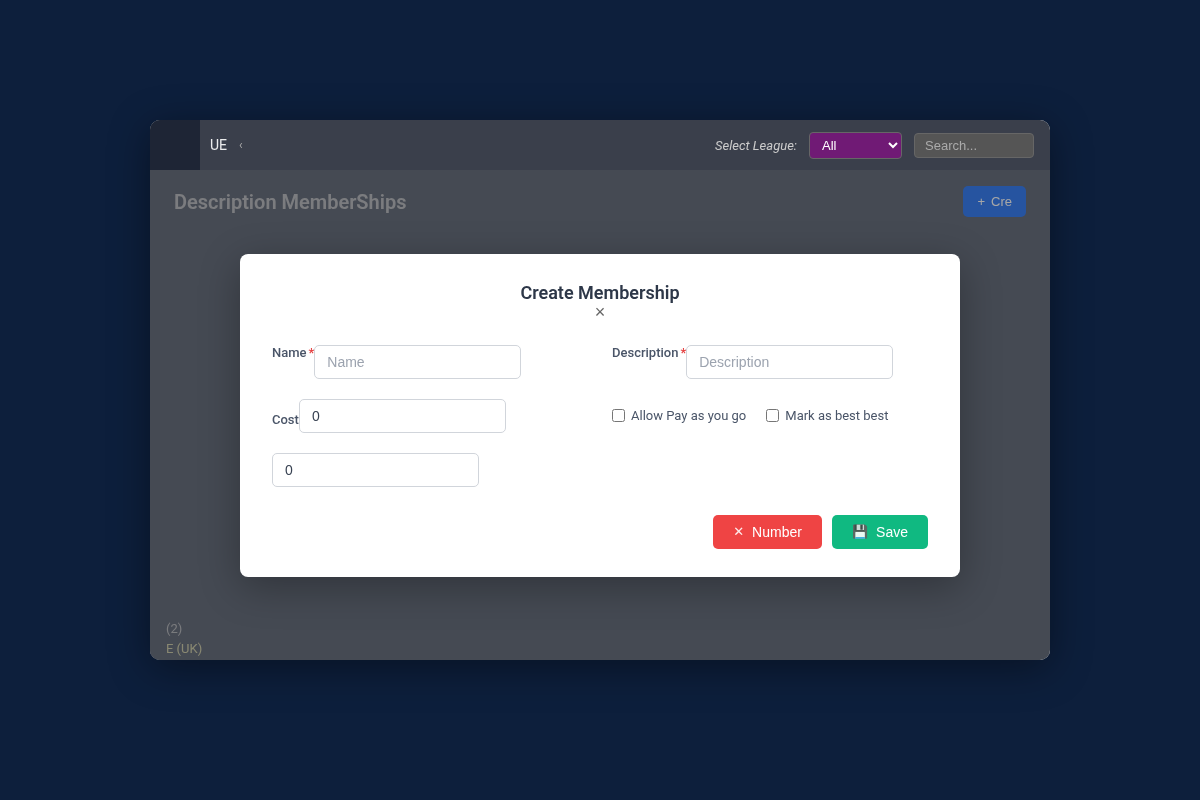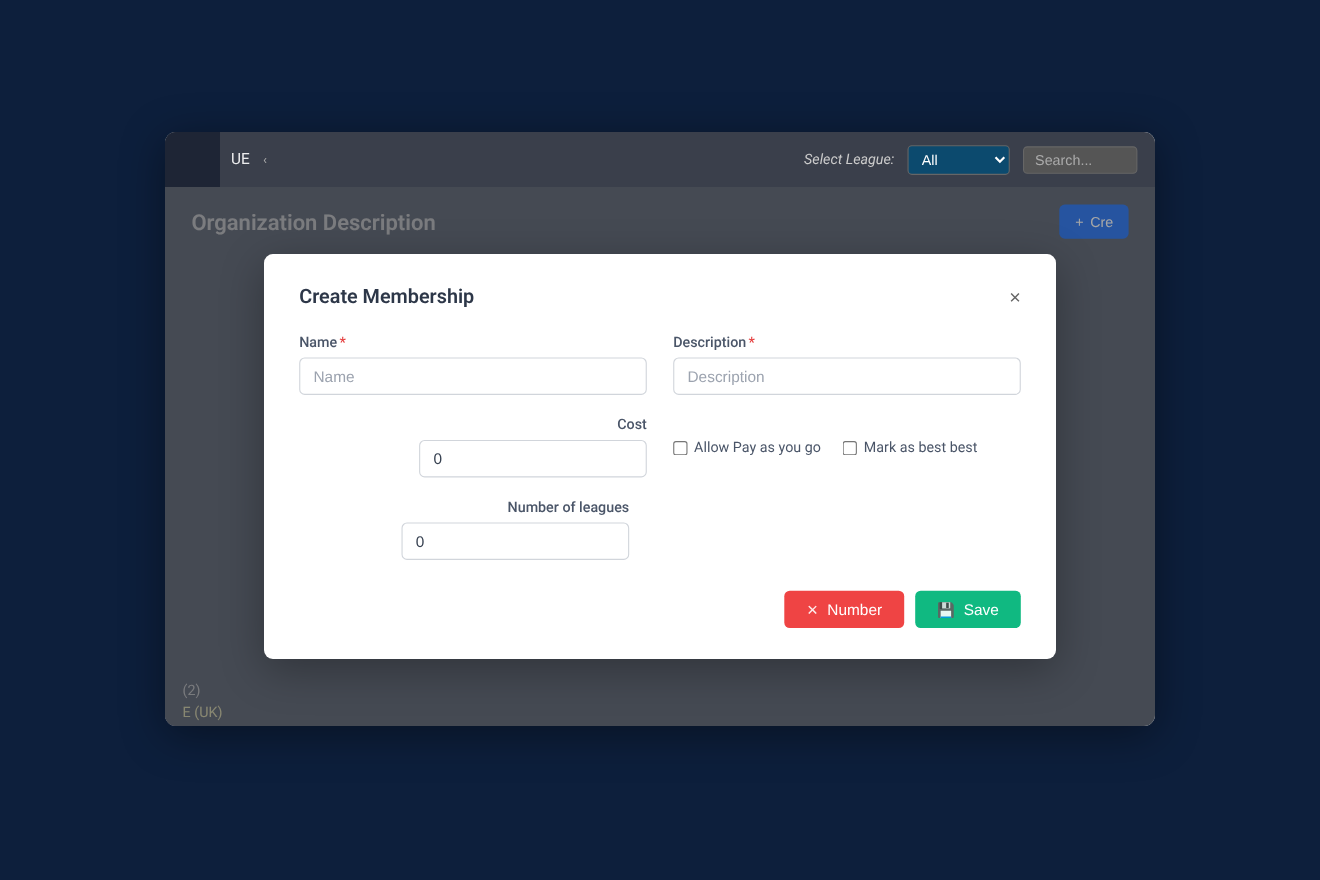--- a/index.html
+++ b/index.html
@@ -75,36 +75,36 @@
 
     .top-bar-spacer { flex: 1; }
 
     .top-bar-league-label {
       color: #ccc;
       font-size: 13px;
       font-style: italic;
     }
 
     .top-bar-select {
-      background: #0c4a6e;
+      background: #701a75;
       border: 1px solid #666;
       color: #fff;
       font-size: 13px;
       padding: 4px 8px;
       border-radius: 4px;
     }
 
     .top-bar-search {
       background: #555;
       border: 1px solid #666;
       color: #fff;
       font-size: 13px;
       padding: 4px 10px;
       border-radius: 4px;
-      width: 104px;
+      width: 120px;
     }
 
     .top-bar-search::placeholder { color: #aaa; }
 
     
     .content-area {
       background: #6b7280;
       height: calc(100% - 50px);
       padding: 20px 24px;
       position: relative;
@@ -164,20 +164,21 @@
       padding: 28px 32px 28px 32px;
       position: relative;
       box-shadow: 0 10px 40px rgba(0,0,0,0.3);
     }
 
     .modal-header {
       display: flex;
       align-items: center;
       justify-content: space-between;
       margin-bottom: 24px;
+      flex-direction: column;
     }
 
     .modal-title {
       font-size: 18px;
       font-weight: 600;
       color: #2d3748;
     }
 
     .modal-close {
       background: none;
@@ -190,21 +191,21 @@
 
     
     .form-row {
       display: flex;
       gap: 24px;
       margin-bottom: 20px;
     }
 
     .form-group {
       display: flex;
-      flex-direction: column;
+      flex-direction: row;
       flex: 1;
     }
 
     .form-group.half {
       flex: 1;
       align-items: flex-end;
     }
 
     .form-label {
       font-size: 13px;
@@ -327,21 +328,21 @@
       <span class="top-bar-league-label">Select League:</span>
       <select class="top-bar-select">
         <option>All</option>
         <option>League 1</option>
         <option>League 2</option>
       </select>
       <input class="top-bar-search" type="text" placeholder="Search..." style="">
     </div>
 
     <div class="content-area">
-      <h2 class="content-title">Organization Description</h2>
+      <h2 class="content-title">Description MemberShips</h2>
       <button class="create-btn-bg">
         <span>+</span>
         <span>Cre</span>
       </button>
       <div class="sidebar-item-bg">(2)</div>
       <div style="position:absolute; left:0; bottom:0; color:#fef9c3; font-size:13px; padding:4px 16px; opacity:0.7;">E (UK)</div>
 
       <div class="modal-overlay">
         <div class="modal">
 
@@ -363,37 +364,36 @@
               </label>
               <input class="form-input" type="text" placeholder="Description" style="">
             </div>
           </div>
 
           <div class="form-row">
             <div class="form-group half">
               <label class="form-label">Cost</label>
               <input class="form-input" type="number" value="0" style="">
             </div>
-            <div class="form-group" style="justify-content:center; padding-bottom:4px;">
+            <div class="form-group" style="justify-content:flex-start; padding-bottom:4px;">
               <div class="checkboxes-row">
                 <div class="checkbox-group">
                   <input type="checkbox" id="allow-pay" style="">
                   <label class="checkbox-label" for="allow-pay">Allow Pay as you go</label>
                 </div>
                 <div class="checkbox-group">
                   <input type="checkbox" id="mark-best" style="">
                   <label class="checkbox-label" for="mark-best">Mark as best best</label>
                 </div>
               </div>
             </div>
           </div>
 
           <div class="form-row">
             <div class="form-group half" style="max-width:300px;">
-              <label class="form-label">Number of leagues</label>
               <input class="form-input" type="number" value="0" style="">
             </div>
           </div>
 
           <div class="modal-footer">
             <button class="btn-cancel">
               <span class="btn-icon">✕</span>
               <span>Number</span>
             </button>
             <button class="btn-save">

